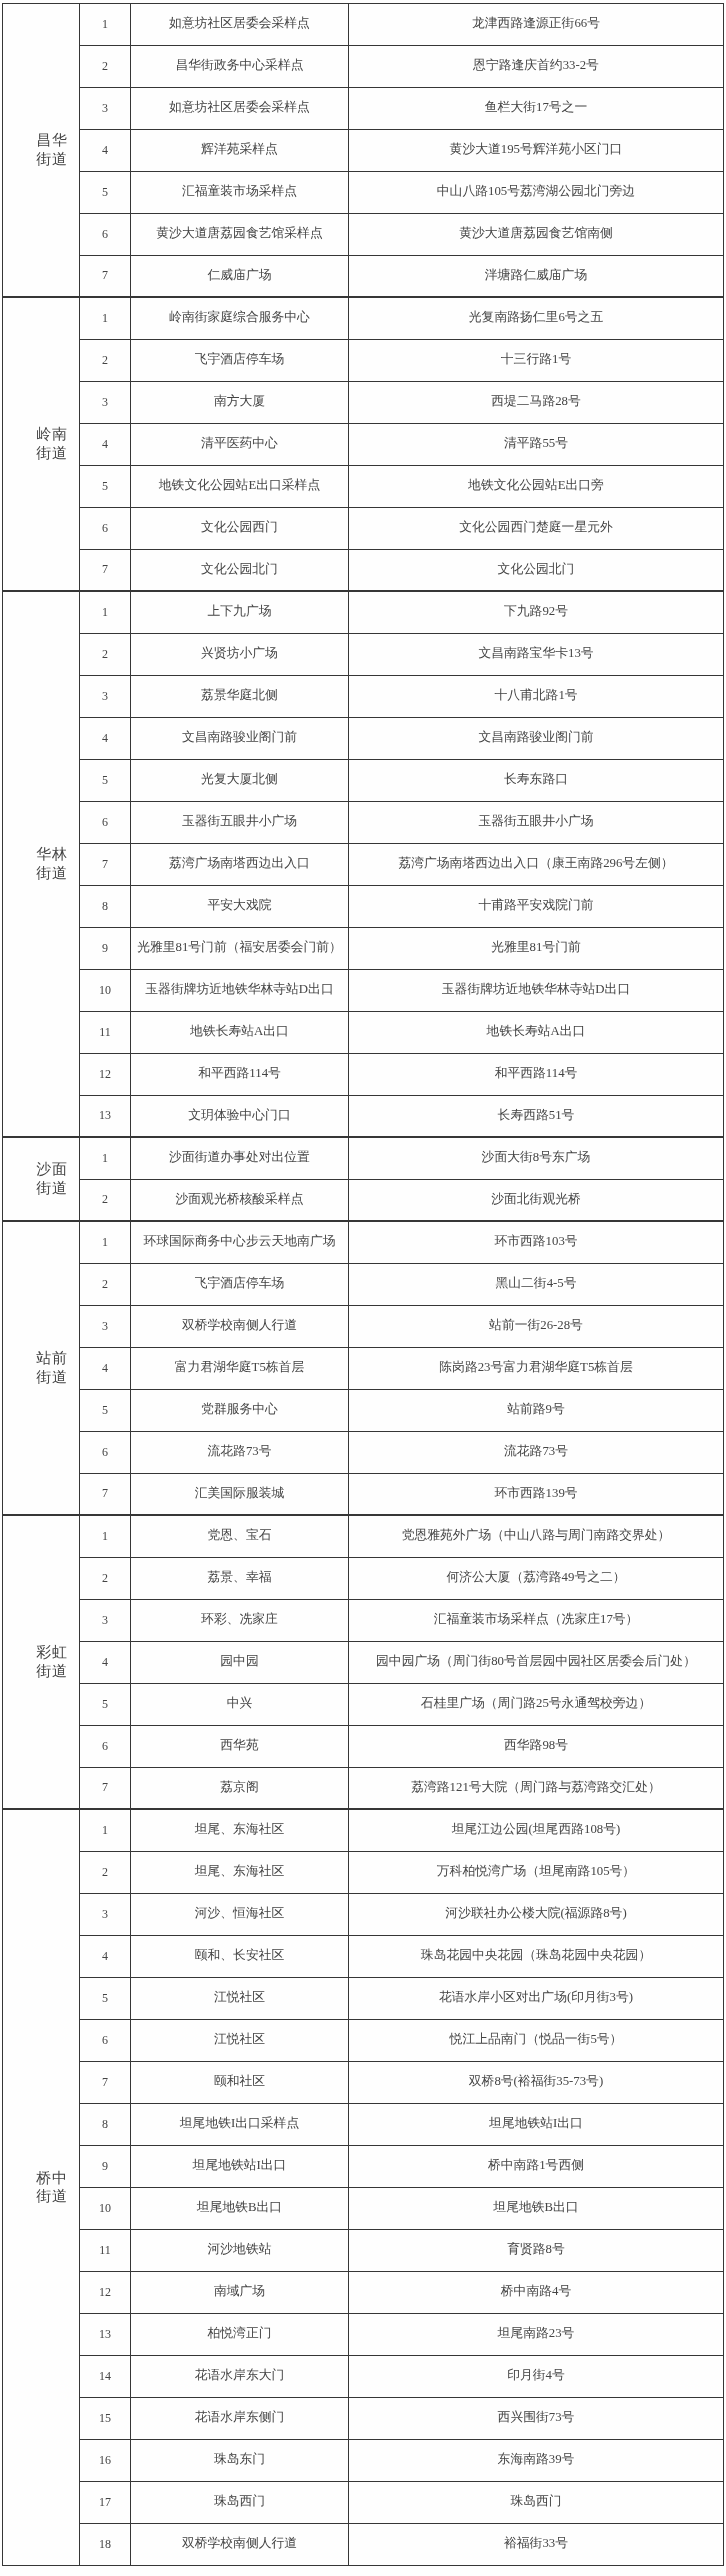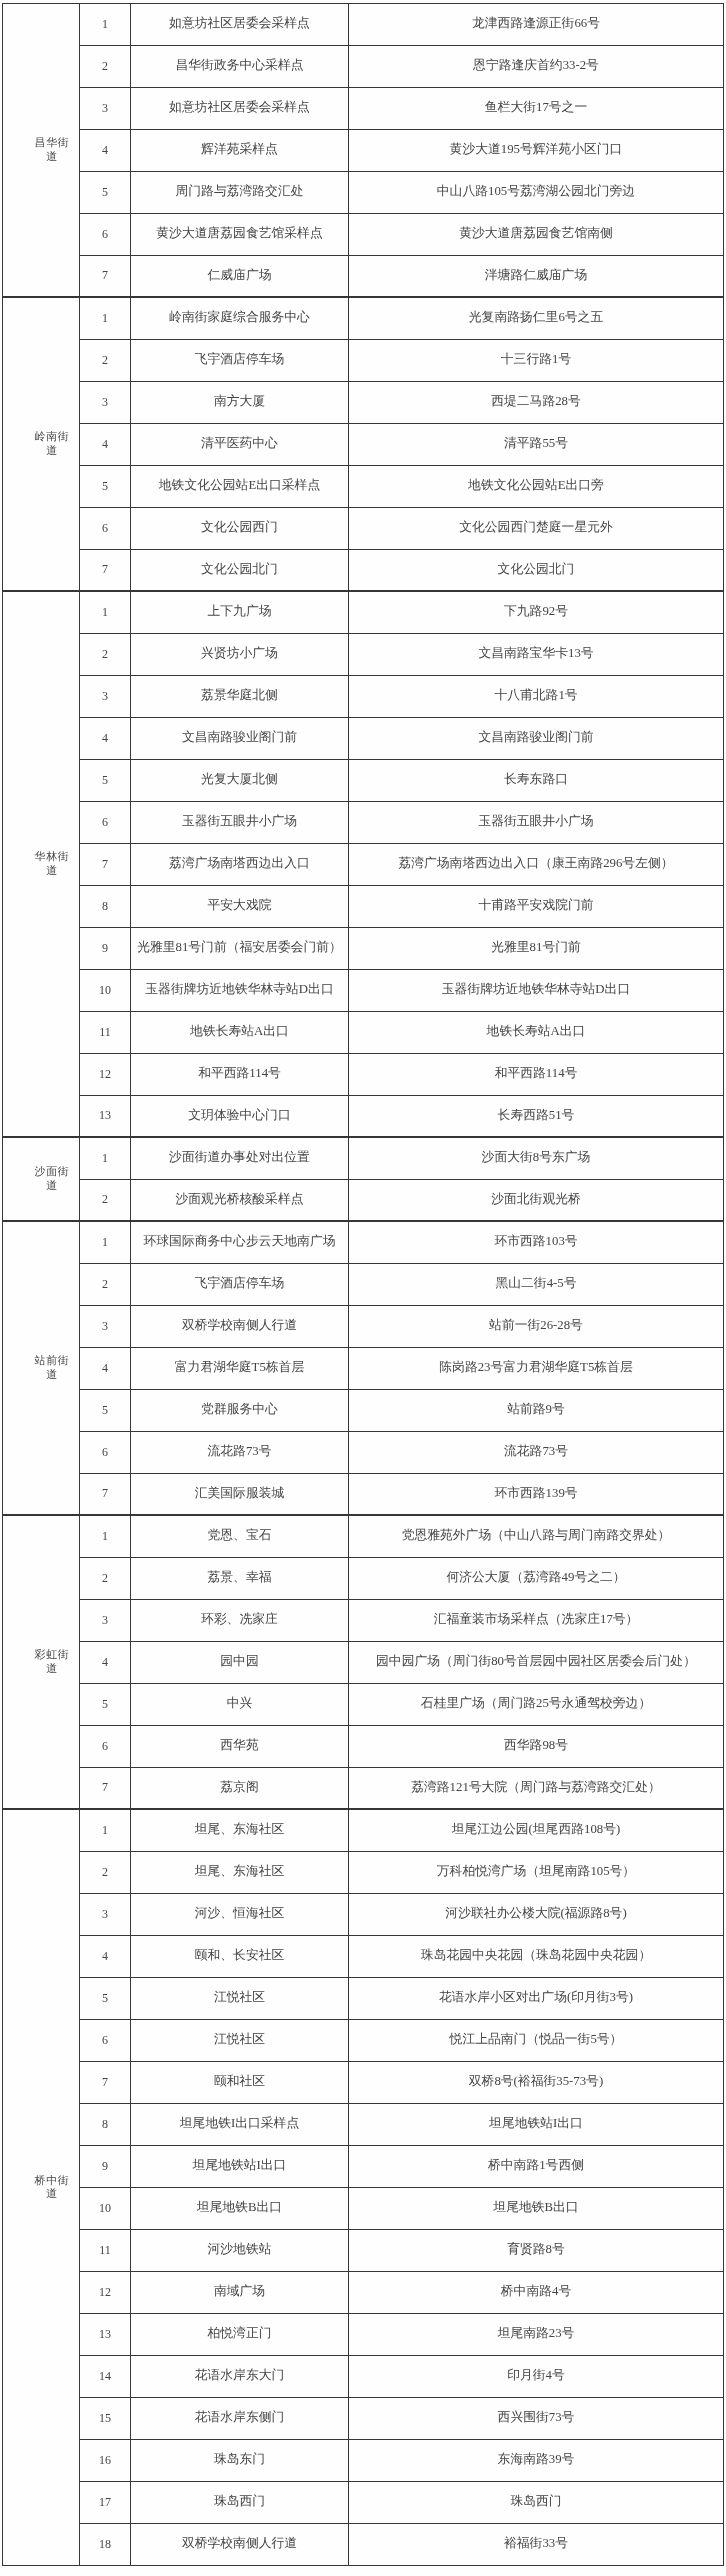--- a/index.html
+++ b/index.html
@@ -20,21 +20,21 @@
     text-align:center;
     vertical-align:middle;
     font-size:12.8px;
     line-height:1.25;
     padding:0 4px;
     overflow:hidden;
     word-break:break-all;
   }
   tr{height:42px;}
   tr.sec-start td{border-top-width:2px;}
-  td.street{font-size:11px;letter-spacing:0.7px;padding-left:26px;}
+  td.street{font-size:15px;letter-spacing:0.7px;padding-left:26px;}
   td.num{font-size:12px;}
 </style>
 </head>
 <body>
 
 <table>
   <colgroup>
     <col style="width:77px">
     <col style="width:51px">
     <col style="width:218px">
@@ -57,21 +57,21 @@
         <td class="site">如意坊社区居委会采样点</td>
         <td class="addr">鱼栏大街17号之一</td>
       </tr>
       <tr>
         <td class="num">4</td>
         <td class="site">辉洋苑采样点</td>
         <td class="addr">黄沙大道195号辉洋苑小区门口</td>
       </tr>
       <tr>
         <td class="num">5</td>
-        <td class="site">周门路与荔湾路交汇处</td>
+        <td class="site">汇福童装市场采样点</td>
         <td class="addr">中山八路105号荔湾湖公园北门旁边</td>
       </tr>
       <tr>
         <td class="num">6</td>
         <td class="site">黄沙大道唐荔园食艺馆采样点</td>
         <td class="addr">黄沙大道唐荔园食艺馆南侧</td>
       </tr>
       <tr>
         <td class="num">7</td>
         <td class="site">仁威庙广场</td>

